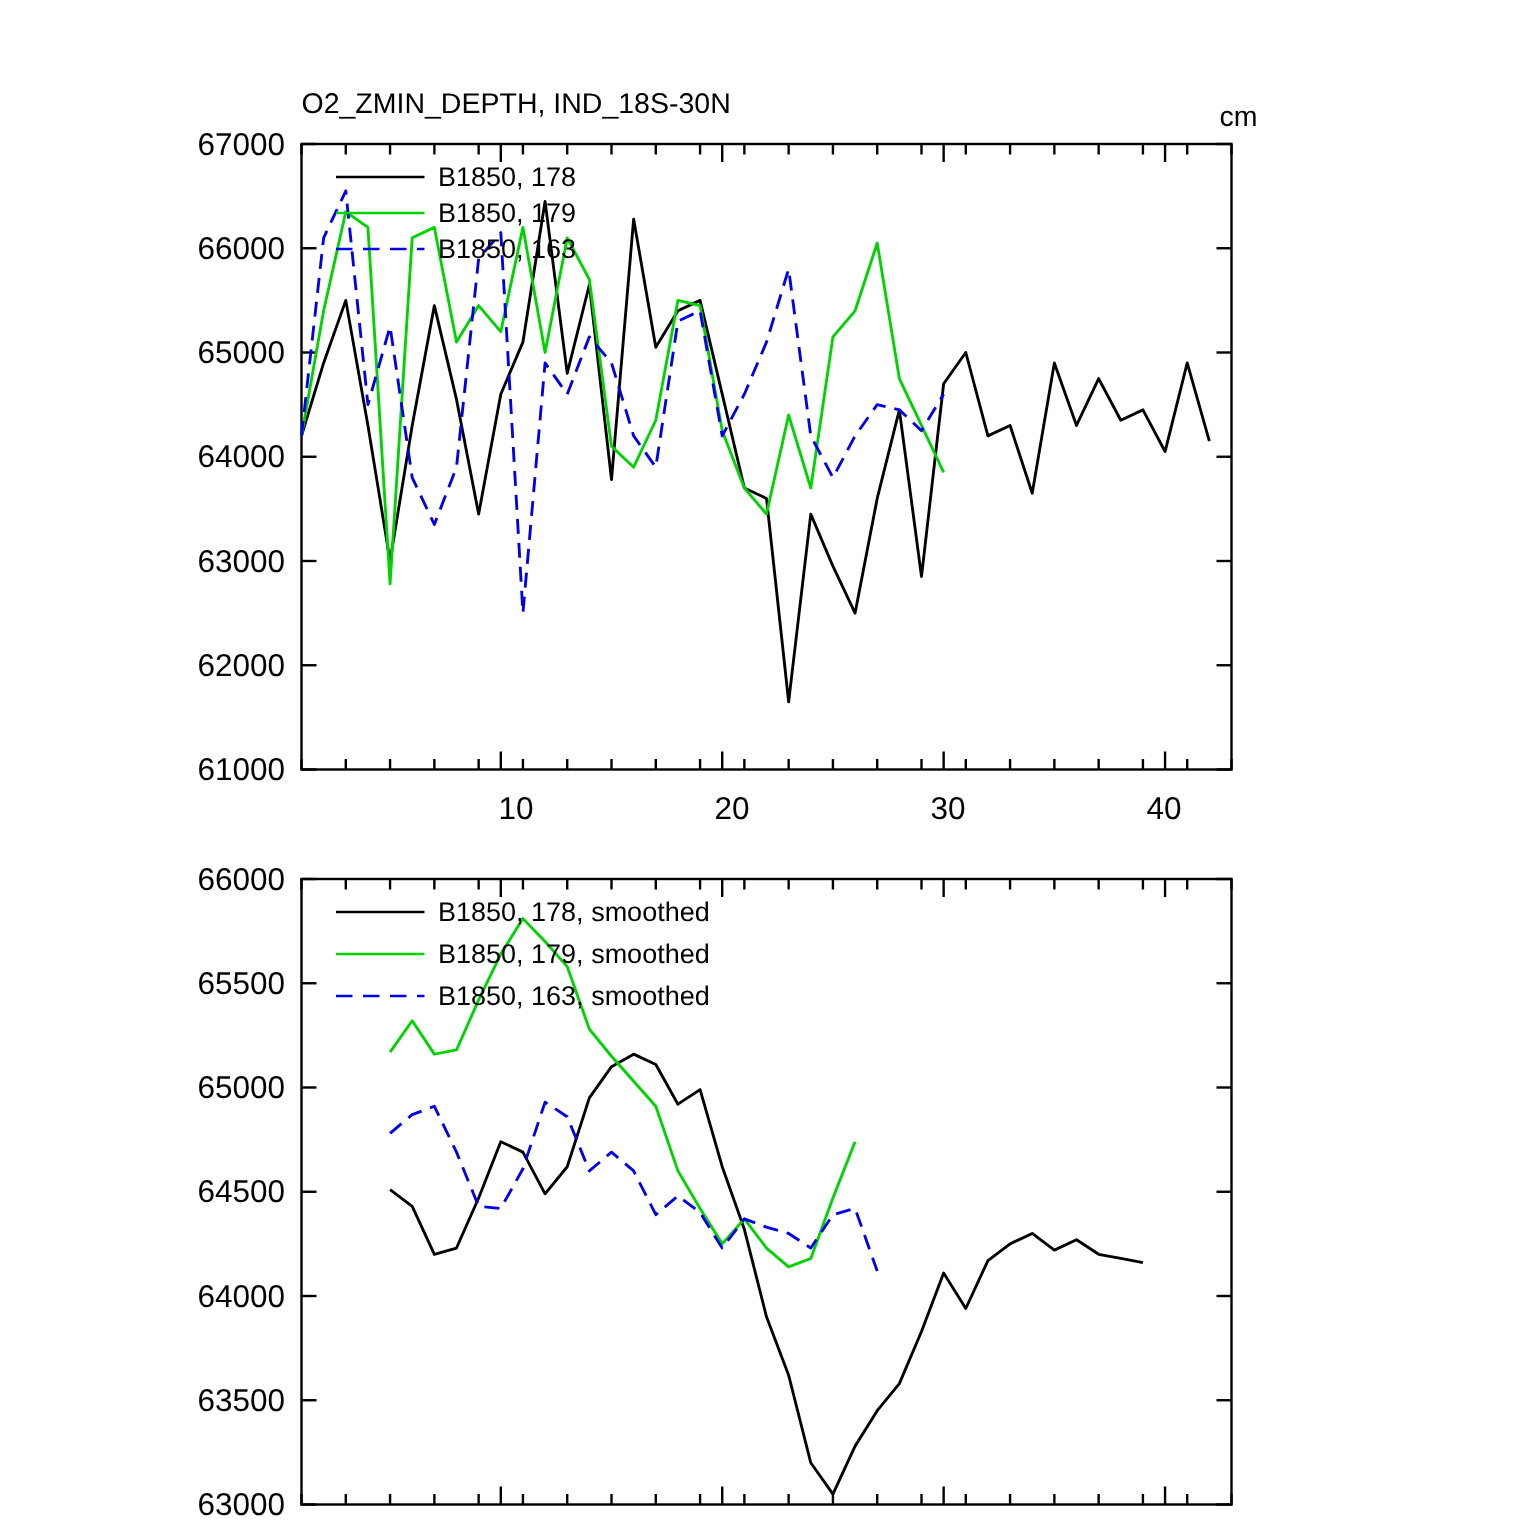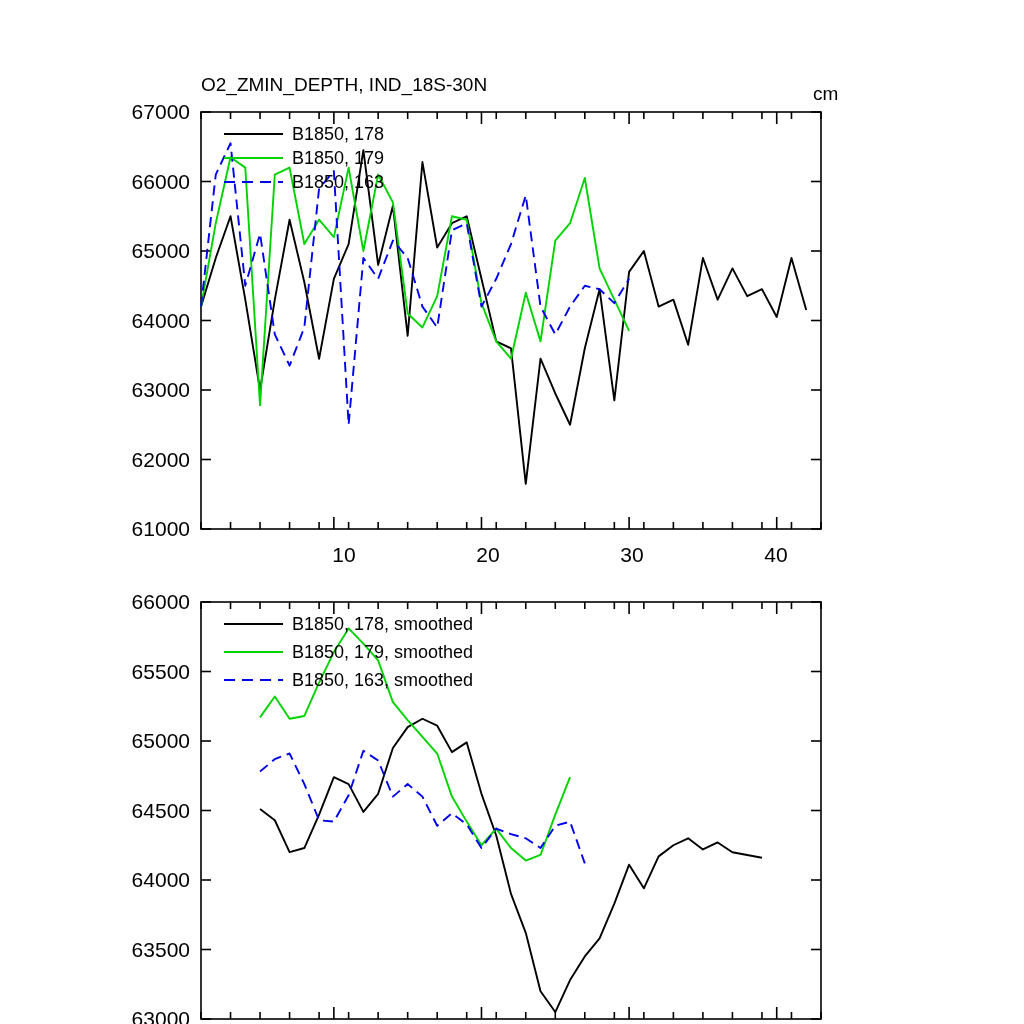--- a/index.html
+++ b/index.html
@@ -10,21 +10,21 @@
   body {
     width: 1024px;
     height: 1024px;
     font-family: "Liberation Sans", sans-serif;
     color: #000000;
     position: relative;
     overflow: hidden;
   }
   .figure {
     position: absolute;
-    left: 0; top: 16px;
+    left: 0; top: 0;
     width: 1024px;
     height: 790px;
   }
   .panel {
     position: absolute;
   }
   #panel-top {
     left: 0; top: 0; width: 1024px; height: 580px;
   }
   #panel-bottom {

